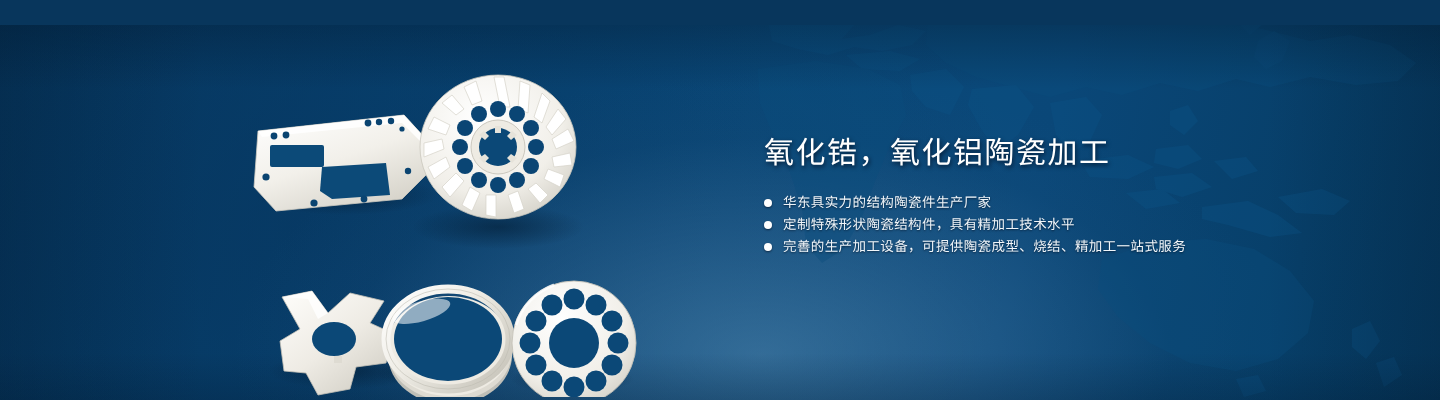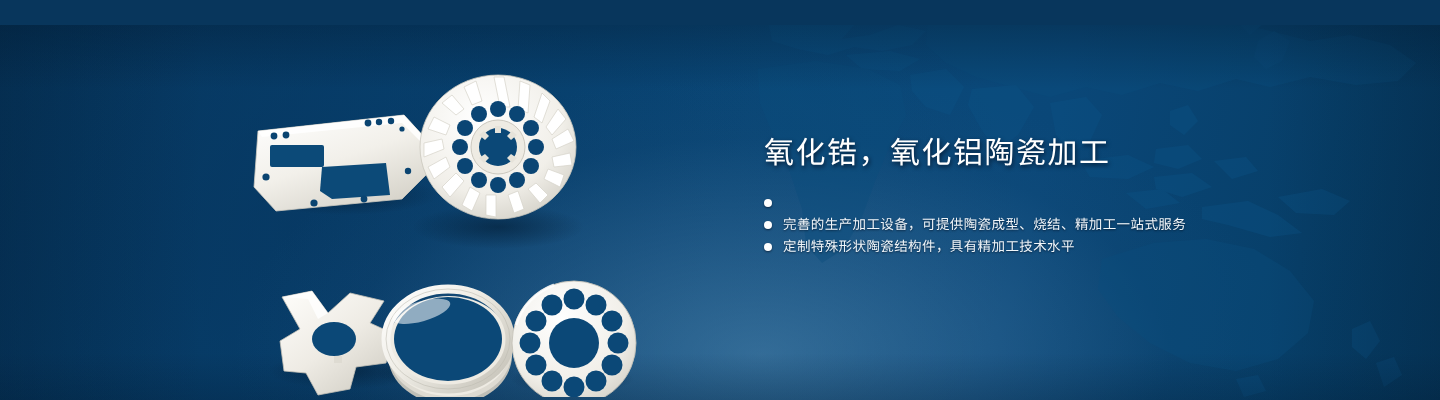--- a/index.html
+++ b/index.html
@@ -286,25 +286,26 @@
       </g>
     </svg>
   </div>
 
   <div class="copy">
     <div class="headline">氧化锆，氧化铝陶瓷加工</div>
 
     <div class="bullets">
       <div class="bullet">
         <span class="dot"></span>
+        <span class="bullet-text">华东具实力的结构陶瓷件生产厂家</span>
+      </div>
+      <div class="bullet">
+        <span class="dot"></span>
+        <span class="bullet-text">定制特殊形状陶瓷结构件，具有精加工技术水平</span>
       </div>
       <div class="bullet">
         <span class="dot"></span>
         <span class="bullet-text">完善的生产加工设备，可提供陶瓷成型、烧结、精加工一站式服务</span>
       </div>
-      <div class="bullet">
-        <span class="dot"></span>
-        <span class="bullet-text">定制特殊形状陶瓷结构件，具有精加工技术水平</span>
-      </div>
     </div>
   </div>
 
 </div>
 
 </body></html>

